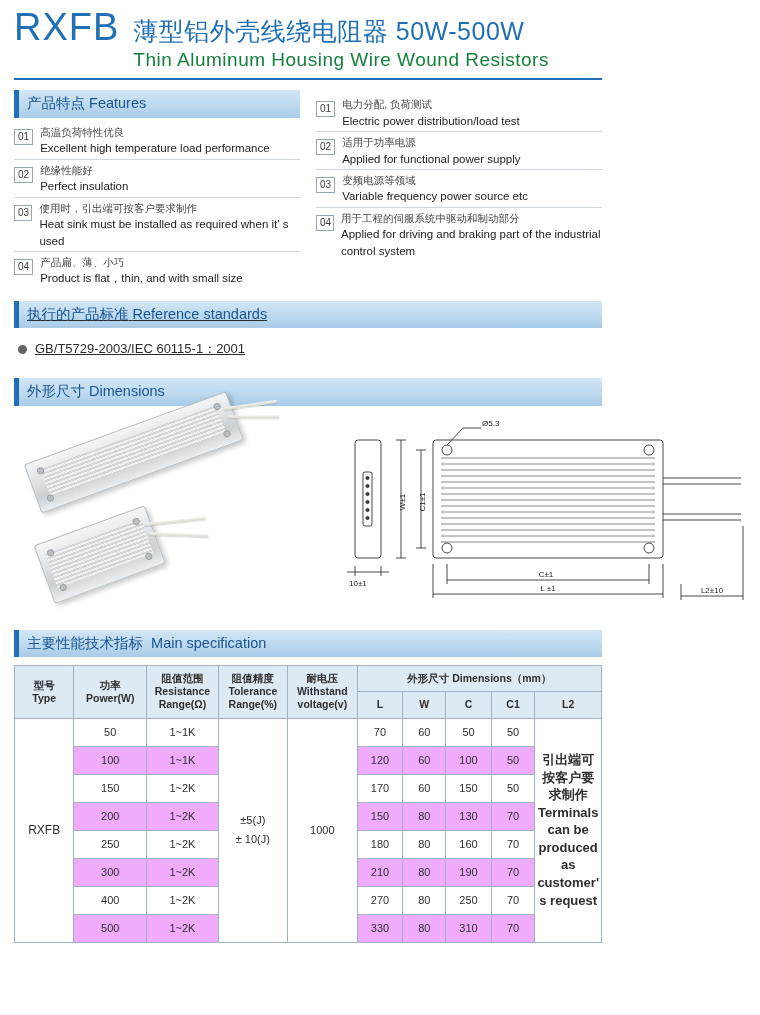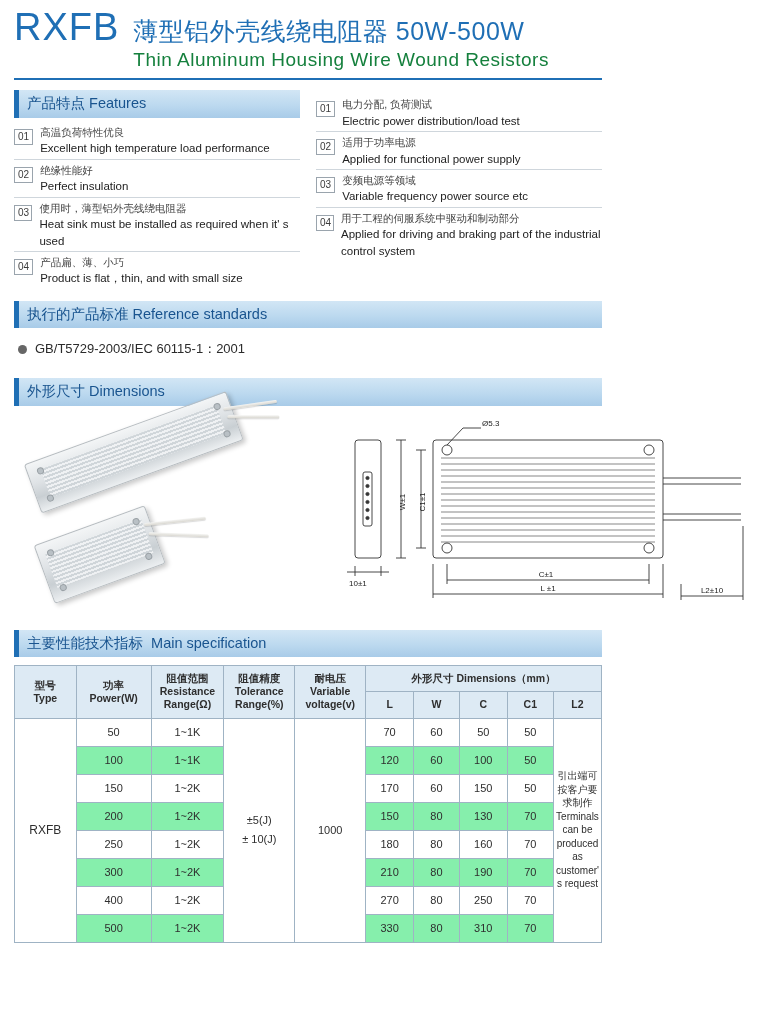--- a/index.html
+++ b/index.html
@@ -88,24 +88,24 @@
   .draw-area svg { display:block; }
 
   
   .tbl { width:100%; border-collapse:collapse; margin-top:8px; font-size:11px; }
   .tbl th, .tbl td {
     border:1px solid #9fb3c4; text-align:center; color:#2e2e2e;
     padding:4px 2px;
   }
   .tbl thead th { background:#ddeaf4; font-size:10.5px; line-height:1.25; padding:6px 2px; }
   .tbl tbody td { height:28px; }
-  .row-alt td { background:#86efac; }
+  .row-alt td { background:#f0abfc; }
   .row-white td { background:#ffffff; }
   .cell-type { font-size:12px; }
-  .cell-l2 { font-size:10px; line-height:1.35; color:#333; }
+  .cell-l2 { font-size:13px; line-height:1.35; color:#333;font-weight:bold; }
   .tol-cell { font-size:11px; line-height:1.7; }
 </style>
 </head>
 <body>
 
 <div class="page">
 
   <div class="header">
     <div class="logo">RXFB</div>
     <div class="header-titles">
@@ -133,21 +133,21 @@
         <div class="numrow">
           <span class="num">02</span>
           <span class="numtext">
             <span class="cn">绝缘性能好</span>
             <span class="en">Perfect insulation</span>
           </span>
         </div>
         <div class="numrow">
           <span class="num">03</span>
           <span class="numtext">
-            <span class="cn">使用时，薄型铝外壳线绕电阻器</span>
+            <span class="cn">使用时，引出端可按客户要求制作</span>
             <span class="en">Heat sink must be installed as required when it' s used</span>
           </span>
         </div>
         <div class="numrow">
           <span class="num">04</span>
           <span class="numtext">
             <span class="cn">产品扁、薄、小巧</span>
             <span class="en">Product is flat，thin, and with small size</span>
           </span>
         </div>
@@ -182,21 +182,21 @@
           <span class="numtext">
             <span class="cn">用于工程的伺服系统中驱动和制动部分</span>
             <span class="en">Applied for driving and braking part of the industrial control system</span>
           </span>
         </div>
       </div>
     </div>
 
   </div>
 
-  <div style="margin-top:12px;">
+  <div style="margin-top:12px;text-decoration:underline;">
     <div class="bar">
       <span class="cn">执行的产品标准</span>
       <span class="en">Reference standards</span>
     </div>
     <div class="std-line">
       <span class="bullet"></span>
       <span>GB/T5729-2003/IEC 60115-1：2001</span>
     </div>
   </div>
 
@@ -339,21 +339,21 @@
           <th rowspan="2" style="width:78px">
             <span>阻值范围</span><br>
             <span>Resistance Range(Ω)</span>
           </th>
           <th rowspan="2" style="width:78px">
             <span>阻值精度</span><br>
             <span>Tolerance Range(%)</span>
           </th>
           <th rowspan="2" style="width:78px">
             <span>耐电压</span><br>
-            <span>Variable voltage(v)</span>
+            <span>Withstand voltage(v)</span>
           </th>
           <th colspan="5">外形尺寸 Dimensions（mm）</th>
         </tr>
         <tr>
           <th style="width:58px">L</th>
           <th style="width:58px">W</th>
           <th style="width:58px">C</th>
           <th style="width:58px">C1</th>
           <th>L2</th>
         </tr>

